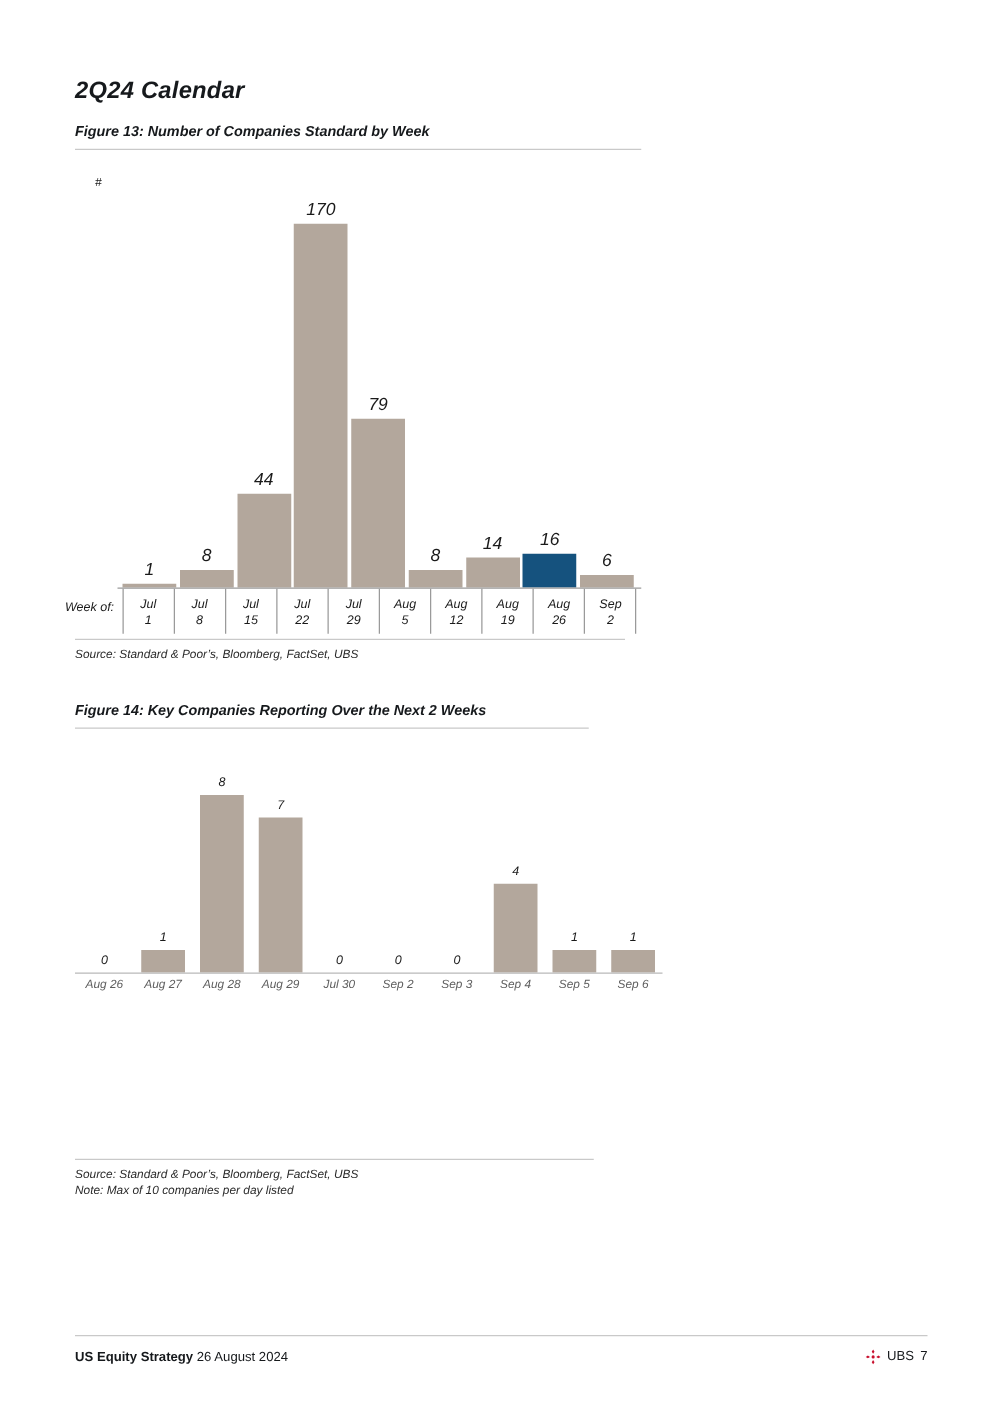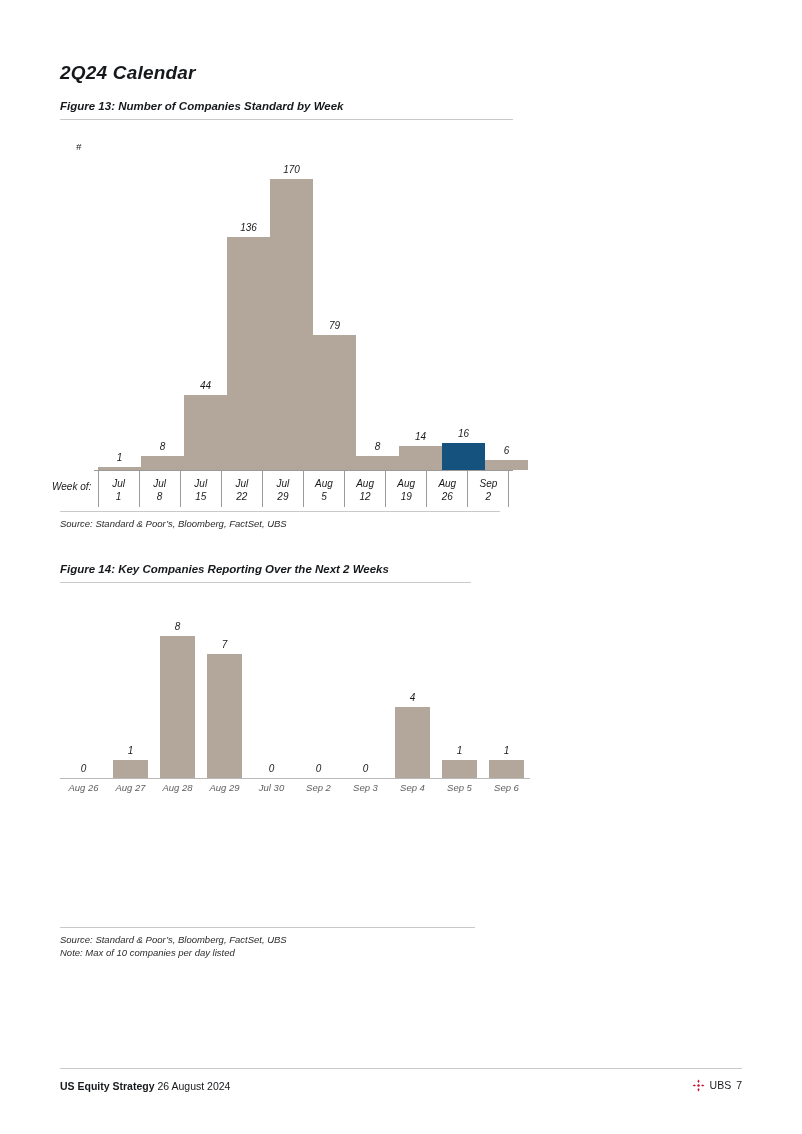--- a/index.html
+++ b/index.html
@@ -108,21 +108,21 @@
   }
   .c1-col {
     width: 43px;
     display: flex;
     flex-direction: column;
     align-items: center;
     justify-content: flex-end;
     height: 100%;
   }
   .c1-val {
-    font-size: 10px;
+    font-size: 14px;
     color: #1a1a1a;
     margin-bottom: 4px;
   }
   .c1-bar {
     width: 43px;
     background: #b3a79c;
   }
   .c1-bar.hl { background: #15527e; }
 
   .c1-xlabels {
@@ -322,24 +322,20 @@
               <div class="c1-val">1</div>
               <div class="c1-bar" style="height: 3px;"></div>
             </div>
             <div class="c1-col">
               <div class="c1-val">8</div>
               <div class="c1-bar" style="height: 14px;"></div>
             </div>
             <div class="c1-col">
               <div class="c1-val">44</div>
               <div class="c1-bar" style="height: 75px;"></div>
-            </div>
-            <div class="c1-col">
-              <div class="c1-val">136</div>
-              <div class="c1-bar" style="height: 233px;"></div>
             </div>
             <div class="c1-col">
               <div class="c1-val">170</div>
               <div class="c1-bar" style="height: 291px;"></div>
             </div>
             <div class="c1-col">
               <div class="c1-val">79</div>
               <div class="c1-bar" style="height: 135px;"></div>
             </div>
             <div class="c1-col">

